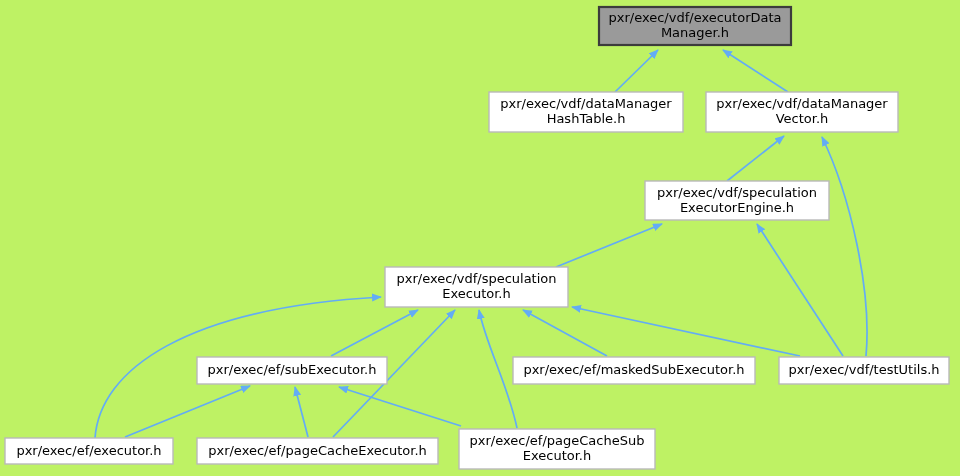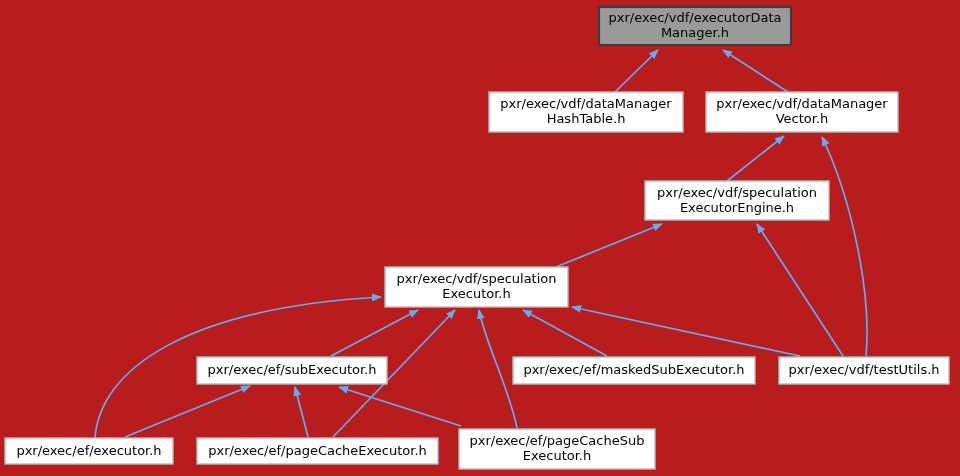--- a/index.html
+++ b/index.html
@@ -4,21 +4,21 @@
 <style>
   html, body {
     margin: 0;
     padding: 0;
     background: #000000;
   }
   .canvas {
     position: relative;
     width: 960px;
     height: 476px;
-    background: #b91c1c;
+    background: #bef264;
     overflow: hidden;
     font-family: "DejaVu Sans", "Liberation Sans", sans-serif;
   }
   svg { display: block; }
   .edge-path {
     fill: none;
     stroke-width: 1.7px;
   }
   .node-rect {
     stroke-width: 1.4px;

